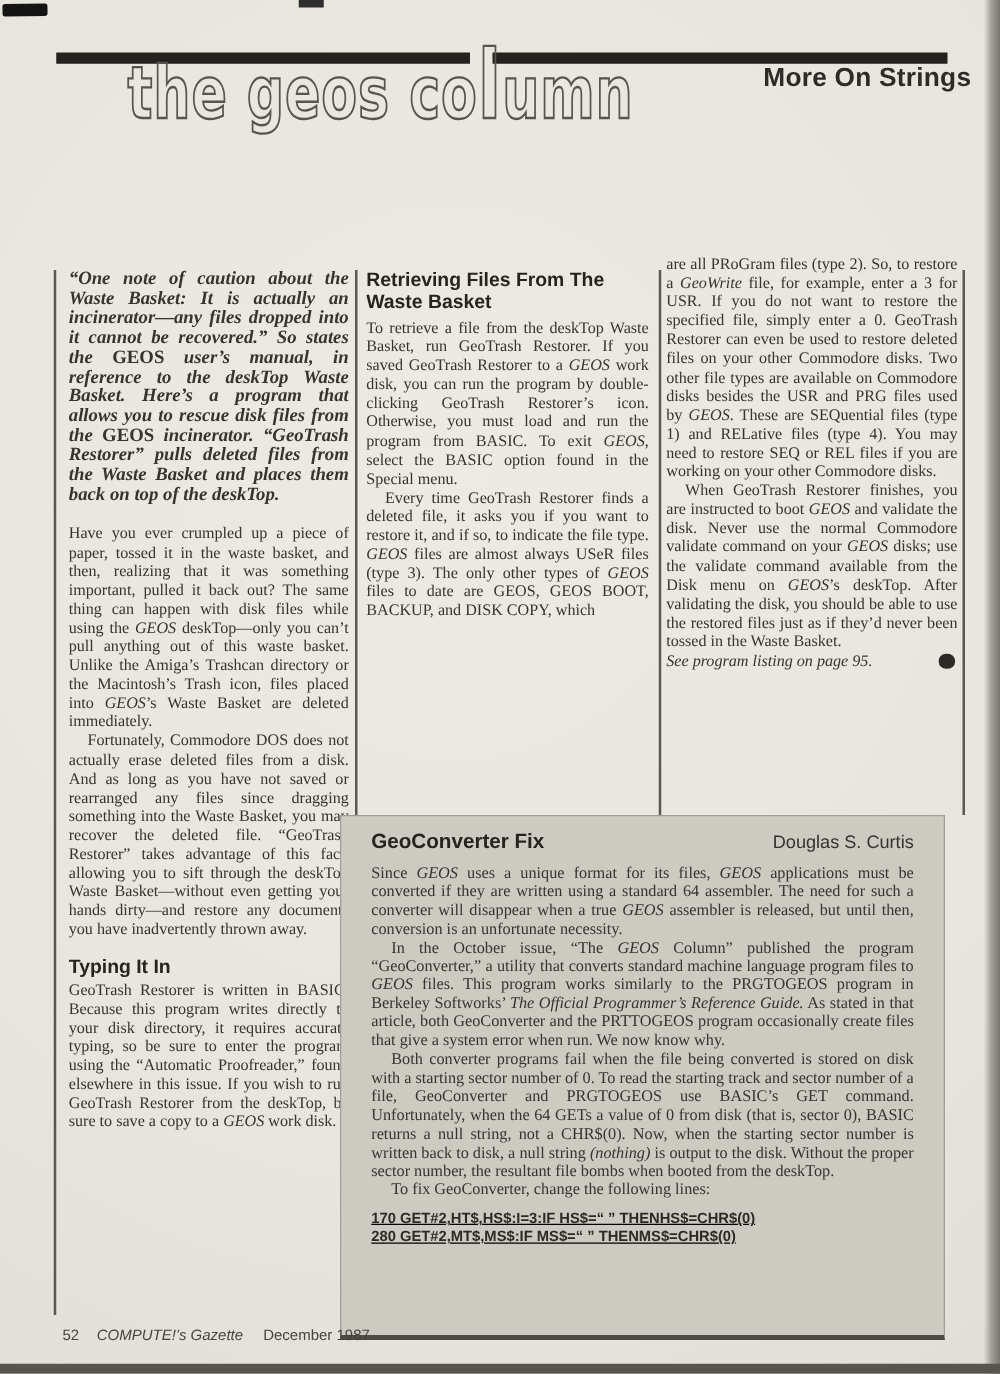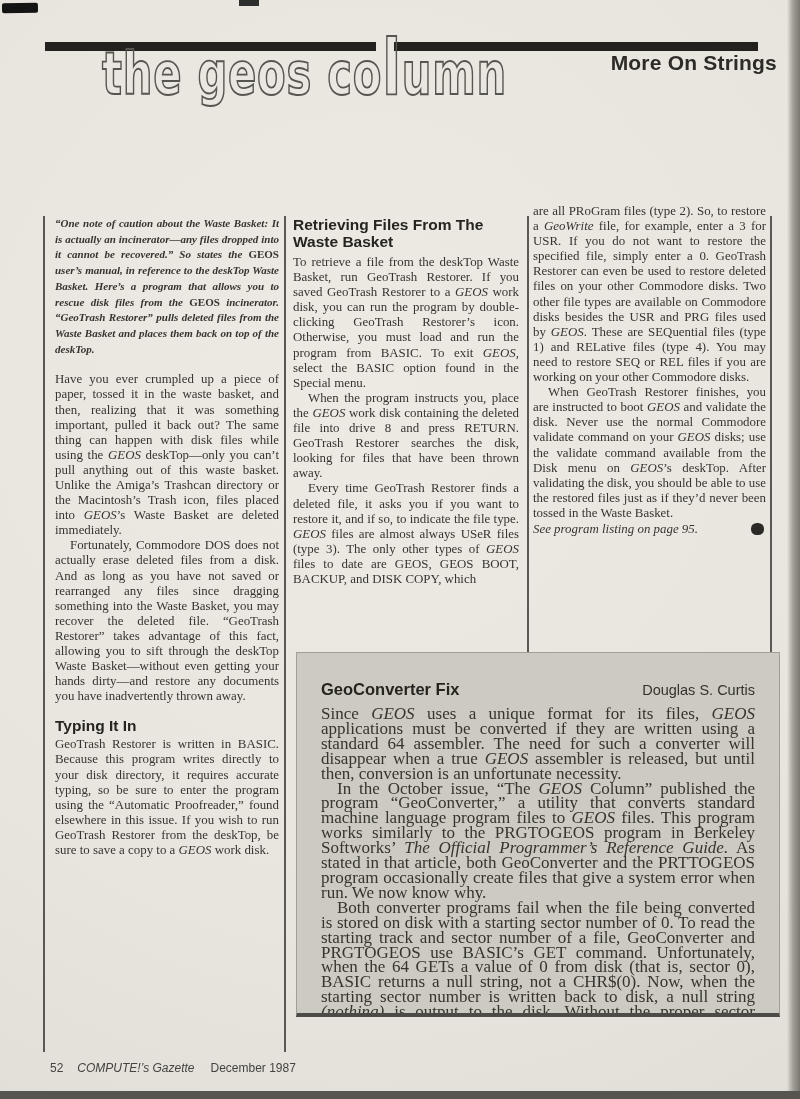--- a/index.html
+++ b/index.html
@@ -28,34 +28,34 @@
   .col{position:absolute;overflow:hidden;}
   .col-left{left:55px;top:216px;width:224px;height:842px;}
   .col-mid{left:293px;top:216px;width:226px;height:436px;}
   .col-right{left:533px;top:204px;width:233px;height:436px;}
   .byline{font:15px/18px "Liberation Sans",sans-serif;color:#3c3a36;letter-spacing:.2px;margin:2px 0 26px;}
   .para{margin:0;text-align:justify;font:12.9px/15.1px "Liberation Serif",serif;color:#36342f;
         hyphens:auto;-webkit-hyphens:auto;}
   .para.indent{text-indent:15px;}
   .para .it{font-style:italic;}
   .para .bd{font-weight:bold;}
-  .para.lede{font-size:11px;line-height:15.7px;margin-bottom:15px;}
+  .para.lede{font-size:15px;line-height:15.7px;margin-bottom:15px;}
   .para.note{position:relative;padding-right:22px;margin-top:1px;}
   .endmark{position:absolute;right:2px;bottom:2px;width:13px;height:12px;background:#2b2a27;
            border-radius:45%;}
   .sec-heading{font:bold 15.5px/17px "Liberation Sans",sans-serif;color:#26241f;margin:13px 0 3px;}
   .col-mid .sec-heading{margin-top:0;margin-bottom:5px;}
   
-  .graybox{position:absolute;left:296px;top:652px;width:484px;height:365px;box-sizing:border-box;
+  .graybox{position:absolute;left:272px;top:652px;width:484px;height:420px;box-sizing:border-box;
            background:#cdcac2;border:1px solid #a19e97;border-bottom:4px solid #4d4b47;
-           padding:26px 24px 8px;overflow:hidden;}
+           padding:10px 24px 8px;overflow:hidden;}
   .box-head{display:flex;justify-content:space-between;align-items:baseline;margin-bottom:8px;}
   .box-title{font:bold 16.5px/20px "Liberation Sans",sans-serif;color:#26241f;margin:0;}
   .box-author{font:14.5px/18px "Liberation Sans",sans-serif;color:#34322e;}
-  .box-body .para{font-size:17px;line-height:14.9px;}
+  .box-body .para{font-size:13px;line-height:14.9px;}
   .box-body .para.indent{text-indent:16px;}
   .box-code{margin-top:8px;text-decoration:underline;}
   .code-line{font:bold 11.8px/15px "Liberation Sans",sans-serif;color:#2c2a26;letter-spacing:0;}
   
   .footer{position:absolute;left:50px;top:1061px;font:12px/14px "Liberation Sans",sans-serif;color:#45433f;}
   .footer .num{margin-right:14px;}
   .footer .mag{font-style:italic;margin-right:16px;text-align:right;}
   
   .edge-right{position:absolute;top:0;right:0;width:13px;height:100%;
               background:linear-gradient(to right, rgba(110,108,103,0), #a3a09a 45%, #78766f);}
@@ -84,21 +84,20 @@
   <div class="col col-left">
       <p class="para lede"><span class="it bd">“One note of caution about the Waste Basket: It is actually an incinerator—any files dropped into it cannot be recovered.” So states the </span><span class="bd">GEOS</span><span class="it bd"> user’s manual, in reference to the deskTop Waste Basket. Here’s a program that allows you to rescue disk files from the </span><span class="bd">GEOS</span><span class="it bd"> incinerator. “GeoTrash Restorer” pulls deleted files from the Waste Basket and places them back on top of the deskTop.</span></p>
       <p class="para"><span>Have you ever crumpled up a piece of paper, tossed it in the waste basket, and then, realizing that it was something important, pulled it back out? The same thing can happen with disk files while using the </span><span class="it">GEOS</span><span> deskTop—only you can’t pull anything out of this waste basket. Unlike the Amiga’s Trashcan directory or the Macintosh’s Trash icon, files placed into </span><span class="it">GEOS</span><span>’s Waste Basket are deleted immediately.</span></p>
       <p class="para indent"><span>Fortunately, Commodore DOS does not actually erase deleted files from a disk. And as long as you have not saved or rearranged any files since dragging something into the Waste Basket, you may recover the deleted file. “GeoTrash Restorer” takes advantage of this fact, allowing you to sift through the deskTop Waste Basket—without even getting your hands dirty—and restore any documents you have inadvertently thrown away.</span></p>
       <h3 class="sec-heading">Typing It In</h3>
       <p class="para"><span>GeoTrash Restorer is written in BASIC. Because this program writes directly to your disk directory, it requires accurate typing, so be sure to enter the program using the “Automatic Proofreader,” found elsewhere in this issue. If you wish to run GeoTrash Restorer from the deskTop, be sure to save a copy to a </span><span class="it">GEOS</span><span> work disk.</span></p>
     </div>
   <div class="col col-mid">
       <h3 class="sec-heading">Retrieving Files From The Waste Basket</h3>
       <p class="para"><span>To retrieve a file from the deskTop Waste Basket, run GeoTrash Restorer. If you saved GeoTrash Restorer to a </span><span class="it">GEOS</span><span> work disk, you can run the program by double-clicking GeoTrash Restorer’s icon. Otherwise, you must load and run the program from BASIC. To exit </span><span class="it">GEOS</span><span>, select the BASIC option found in the Special menu.</span></p>
-      <p class="para indent"><span>When the program instructs you, place the </span><span class="it">GEOS</span><span> work disk containing the deleted file into drive 8 and press RETURN. GeoTrash Restorer searches the disk, looking for files that have been thrown away.</span></p>
       <p class="para indent"><span>Every time GeoTrash Restorer finds a deleted file, it asks you if you want to restore it, and if so, to indicate the file type. </span><span class="it">GEOS</span><span> files are almost always USeR files (type 3). The only other types of </span><span class="it">GEOS</span><span> files to date are GEOS, GEOS BOOT, BACKUP, and DISK COPY, which</span></p>
     </div>
   <div class="col col-right">
       <p class="para"><span>are all PRoGram files (type 2). So, to restore a </span><span class="it">GeoWrite</span><span> file, for example, enter a 3 for USR. If you do not want to restore the specified file, simply enter a 0. GeoTrash Restorer can even be used to restore deleted files on your other Commodore disks. Two other file types are available on Commodore disks besides the USR and PRG files used by </span><span class="it">GEOS</span><span>. These are SEQuential files (type 1) and RELative files (type 4). You may need to restore SEQ or REL files if you are working on your other Commodore disks.</span></p>
       <p class="para indent"><span>When GeoTrash Restorer finishes, you are instructed to boot </span><span class="it">GEOS</span><span> and validate the disk. Never use the normal Commodore validate command on your </span><span class="it">GEOS</span><span> disks; use the validate command available from the Disk menu on </span><span class="it">GEOS</span><span>’s deskTop. After validating the disk, you should be able to use the restored files just as if they’d never been tossed in the Waste Basket.</span></p>
       <p class="para note"><span class="it">See program listing on page 95.</span><span class="endmark"></span></p>
     </div>
 
   <div class="graybox">
     <div class="box-head">

